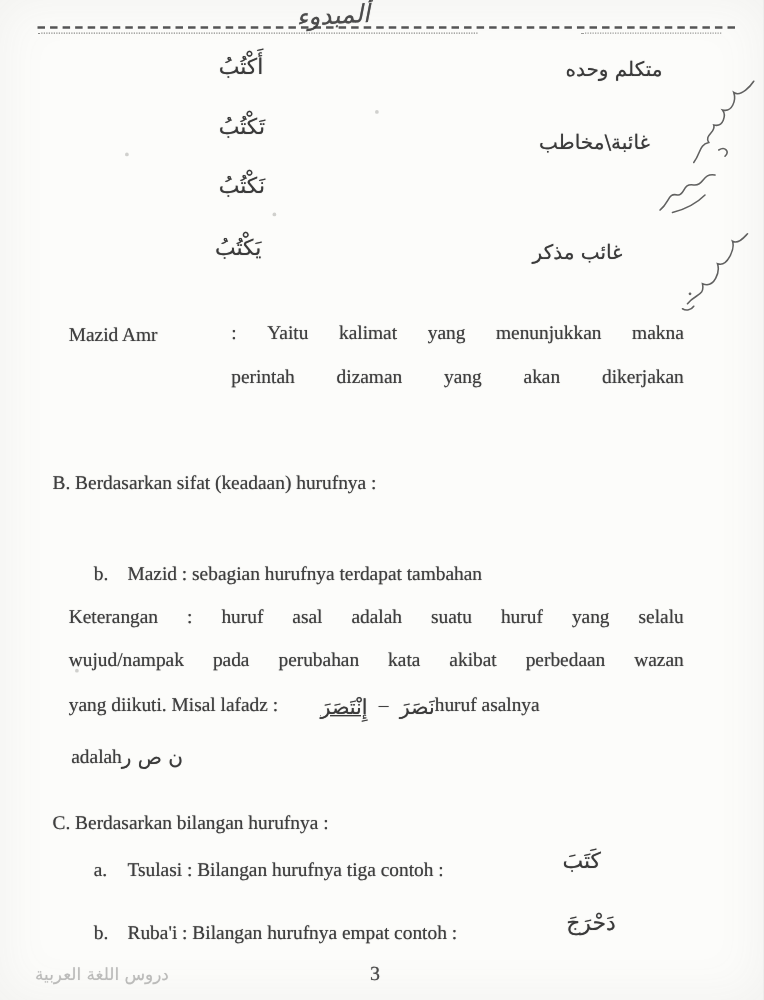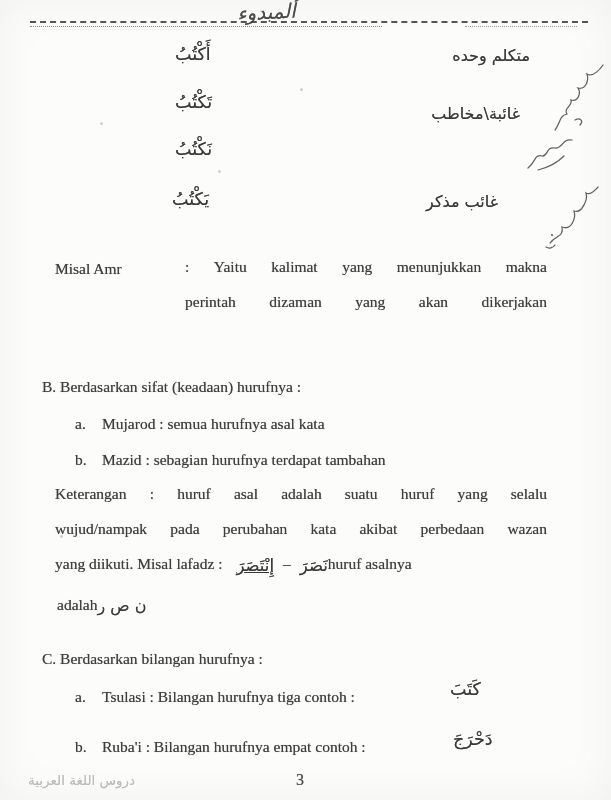--- a/index.html
+++ b/index.html
@@ -47,21 +47,21 @@
   .fiil-contoh .ar { font-size:17px; margin-left:12px; position:relative; top:2px; }
 
   
   .b-heading { left:42px; top:376px; }
   .b-item-a  { left:75px; top:413px; }
   .b-item-b  { left:75px; top:449px; }
   .marker { display:inline-block; width:27px; }
   .keterangan { left:55px; top:483px; width:492px; }
   .ket-line3 { margin-bottom:0; }
   .ket-line3 .ar { font-size:16.5px; position:relative; top:2px; }
-  .ar-derived { margin-left:14px;text-decoration:underline; }
+  .ar-derived { margin-left:34px;text-decoration:underline; }
   .lafadz-dash { display:inline-block; margin:0 9px; }
   .adalah-row { left:57px; top:594px; }
   .adalah-row .ar { font-size:16px; position:relative; top:1px; }
 
   
   .c-heading { left:42px; top:648px; }
   .c-item { position:absolute; left:75px; width:470px; }
   .c-item-a { top:686px; }
   .c-item-b { top:736px; }
   .c-ar { position:absolute; font-size:17.5px; top:-8px; }
@@ -111,30 +111,27 @@
     </svg>
   </div>
   <div class="scribble" style="left:538px; top:183px;">
     <svg width="66" height="68" viewBox="0 0 66 68">
       <path d="M12 60 C 18 52, 26 54, 24 44 C 34 48, 38 34, 36 28 C 44 31, 50 16, 48 10 C 53 13, 58 6, 60 4"></path>
       <path d="M8 64 c 3 2, 7 1, 9 -2"></path>
       <circle cx="14" cy="52" r="1.1"></circle>
     </svg>
   </div>
 
-  <div class="abs t fiil-term">Misal Amr</div>
+  <div class="abs t fiil-term">Mazid Amr</div>
   <div class="abs t fiil-def">
     <div class="jline">:&nbsp;Yaitu kalimat yang menunjukkan makna</div>
     <div class="jline">perintah dizaman yang akan dikerjakan</div>
   </div>
 
   <div class="abs t b-heading">B. Berdasarkan sifat (keadaan) hurufnya :</div>
-  <div class="abs t b-item-a">
-    <span class="marker">a.</span><span>Mujarod : semua hurufnya asal kata</span>
-  </div>
   <div class="abs t b-item-b">
     <span class="marker">b.</span><span>Mazid : sebagian hurufnya terdapat tambahan</span>
   </div>
 
   <div class="abs t keterangan">
     <div class="jline">Keterangan : huruf asal adalah suatu huruf yang selalu</div>
     <div class="jline">wujud/nampak pada perubahan kata akibat perbedaan wazan</div>
     <div class="ket-line3">
       <span>yang diikuti. Misal lafadz :</span><span class="ar ar-derived">إِنْتَصَرَ</span><span class="lafadz-dash">–</span><span class="ar">نَصَرَ</span><span>huruf asalnya</span>
     </div>

